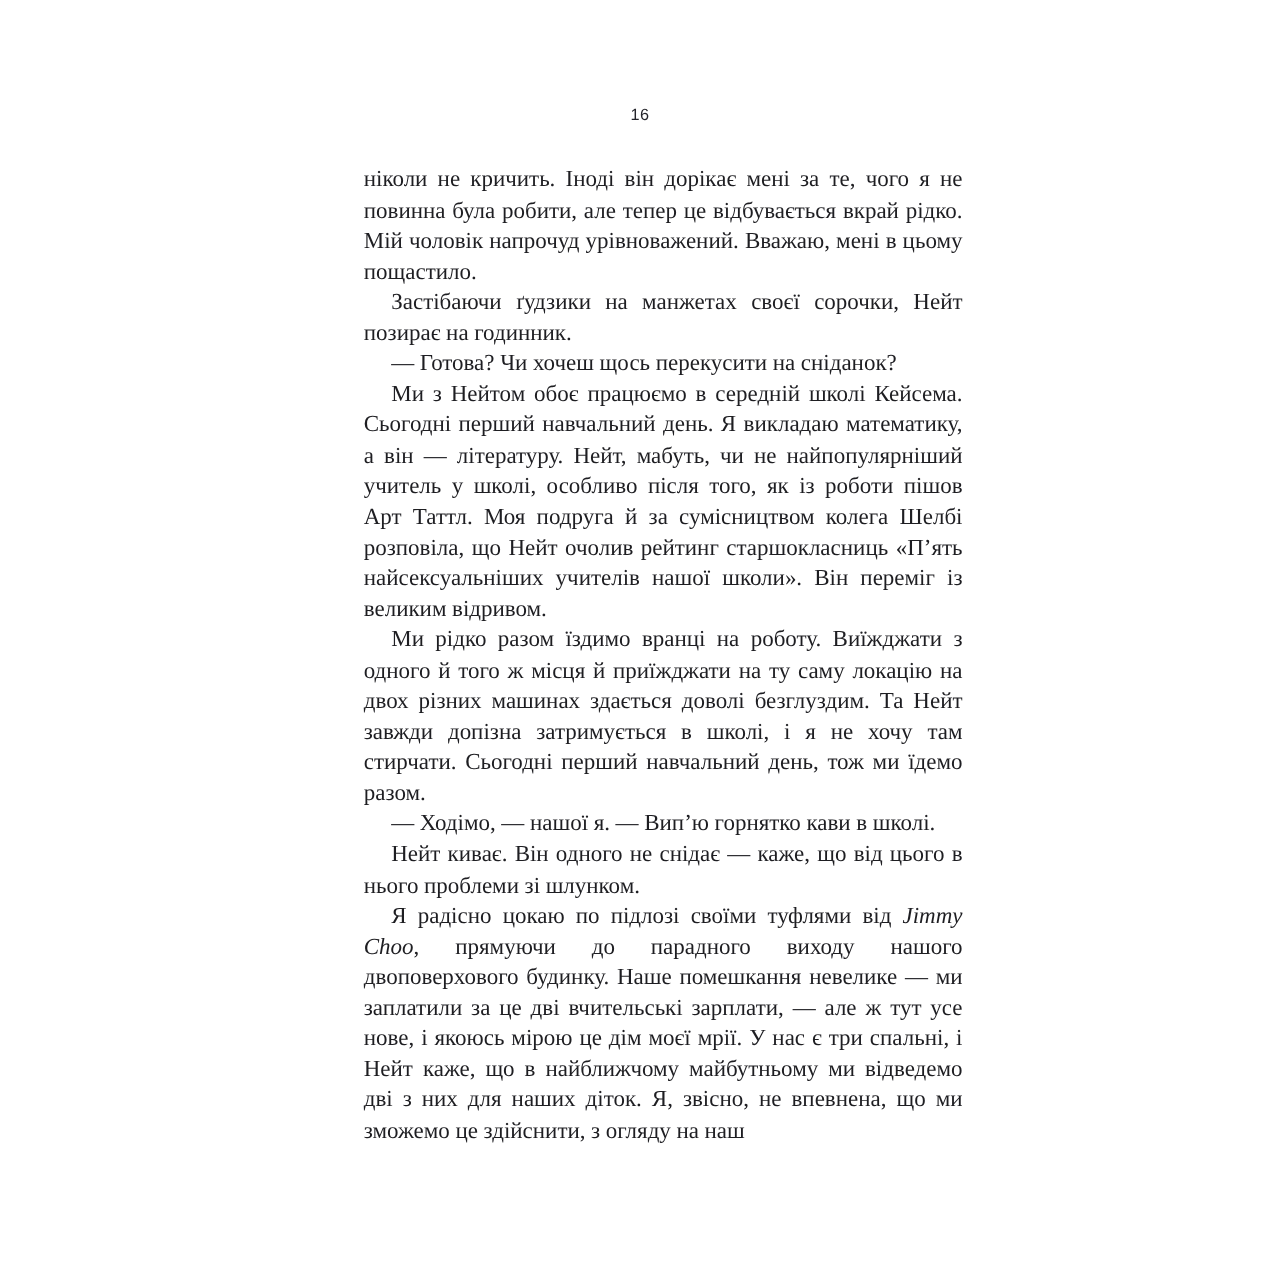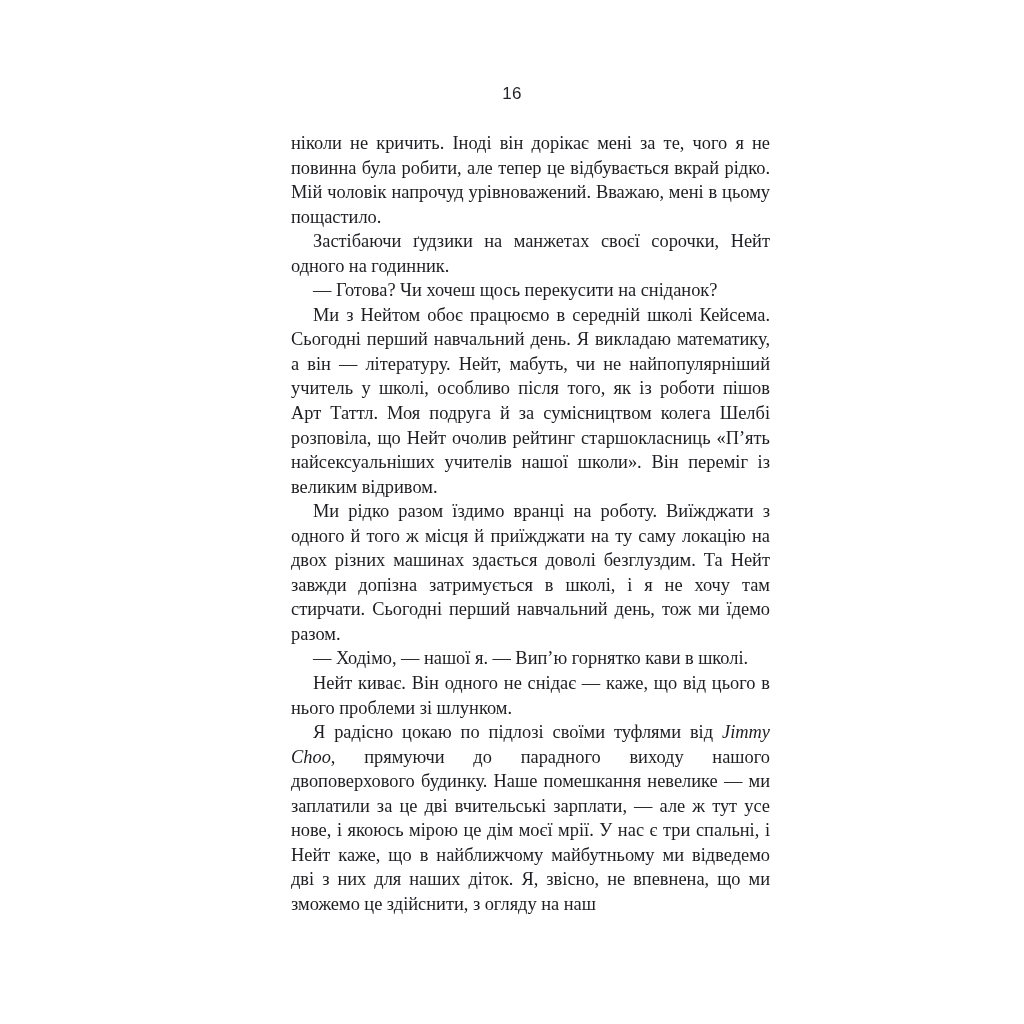--- a/index.html
+++ b/index.html
@@ -27,21 +27,21 @@
     background: #ffffff;
   }
 
   
   .folio {
     position: absolute;
     left: 0;
     top: 84px;
     width: 1024px;
     text-align: center;
-    font-size: 17px;
+    font-size: 13px;
     letter-spacing: 0.4px;
     color: #24242a;
     font-family: "Liberation Sans", "DejaVu Sans", sans-serif;
   }
 
   
   .textblock {
     position: absolute;
     left: 291px;
     top: 131px;
@@ -83,21 +83,21 @@
 </head>
 <body>
 
 <div class="page">
 
   <div class="folio">16</div>
 
   <div class="textblock">
 
     <p class="cont">ніколи не кричить. Іноді він дорікає мені за те, чого я не повинна була робити, але тепер це відбувається вкрай рідко. Мій чоловік напрочуд урівноважений. Вважаю, мені в цьому пощастило.</p>
-    <p>Застібаючи ґудзики на манжетах своєї сорочки, Нейт одного на годинник.</p>
+    <p>Застібаючи ґудзики на манжетах своєї сорочки, Нейт позирає на годинник.</p>
     <p>— Готова? Чи хочеш щось перекусити на сніданок?</p>
     <p>Ми з Нейтом обоє працюємо в середній школі Кейсема. Сьогодні перший навчальний день. Я викладаю математику, а він — літературу. Нейт, мабуть, чи не найпопулярніший учитель у школі, особливо після того, як із роботи пішов Арт Таттл. Моя подруга й за сумісництвом колега Шелбі розповіла, що Нейт очолив рейтинг старшокласниць «П’ять найсексуальніших учителів нашої школи». Він переміг із великим відривом.</p>
     <p>Ми рідко разом їздимо вранці на роботу. Виїжджати з одного й того ж місця й приїжджати на ту саму локацію на двох різних машинах здається доволі безглуздим. Та Нейт завжди допізна затримується в школі, і я не хочу там стирчати. Сьогодні перший навчальний день, тож ми їдемо разом.</p>
     <p>— Ходімо, — нашої я. — Вип’ю горнятко кави в школі.</p>
     <p>Нейт киває. Він одного не снідає — каже, що від цього в нього проблеми зі шлунком.</p>
     <p>Я радісно цокаю по підлозі своїми туфлями від <i>Jimmy Choo</i>, прямуючи до парадного виходу нашого двоповерхового будинку. Наше помешкання невелике — ми заплатили за це дві вчительські зарплати, — але ж тут усе нове, і якоюсь мірою це дім моєї мрії. У нас є три спальні, і Нейт каже, що в найближчому майбутньому ми відведемо дві з них для наших діток. Я, звісно, не впевнена, що ми зможемо це здійснити, з огляду на наш</p>
 
   </div>
 
 </div>

